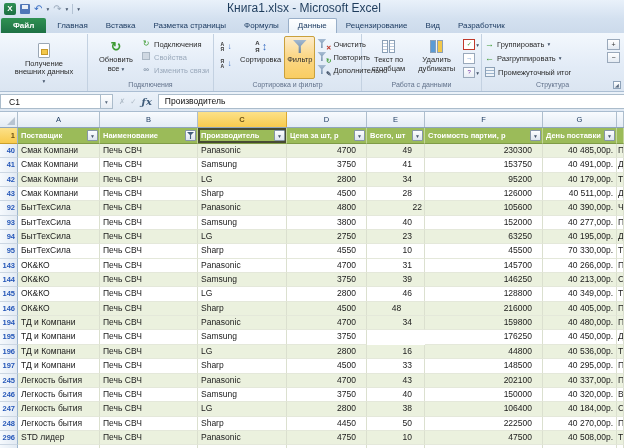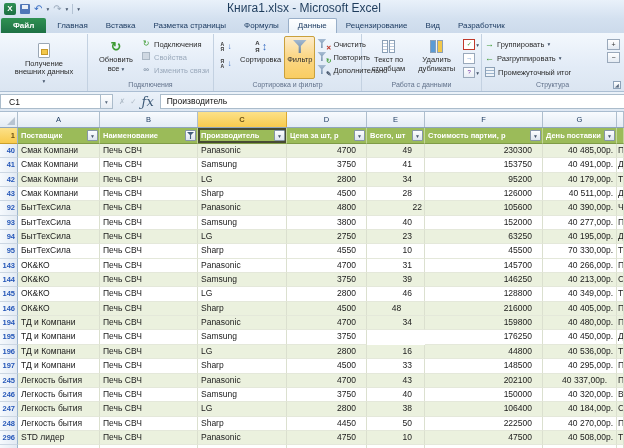--- a/index.html
+++ b/index.html
@@ -73,21 +73,21 @@
 .sub-ico { display:inline-block; width:10px; height:10px; border:1px solid #8ba0b6; background:repeating-linear-gradient(#eef3f8 0 2px,#9db4cc 2px 3px); }
 .detailcol { display:flex; flex-direction:column; gap:2px; padding:3px 1px 0 2px; margin-left:auto; }
 .dbtn { width:13px; height:11px; border:1px solid #9aa9bb; background:linear-gradient(#fff,#e4ebf3); font-size:7px; line-height:9px; text-align:center; color:#333; }
 .launcher { position:absolute; right:2px; bottom:2px; width:8px; height:8px; border:1px solid #8ea2b8; font-size:5px; line-height:7px; text-align:center; color:#5a6a7e; background:linear-gradient(#fff,#dde6ef); }
 
 
 .fbar { height:20px; display:flex; align-items:stretch; background:linear-gradient(#ebf2f9,#dfe8f3); border-bottom:1px solid #a9bccf; padding:2px 0; }
 .namebox { width:100px; background:#fff; border:1px solid #abbccb; border-right:none; line-height:14px; padding-left:8px; font-size:8.5px; color:#111; }
 .namedd { width:13px; background:linear-gradient(#fff,#e7edf4); border:1px solid #abbccb; display:flex; align-items:center; justify-content:center; color:#5a6a7e; font-size:5.5px; }
 .fbtns { display:flex; align-items:center; gap:5px; padding:0 6px; color:#b0bcc8; font-size:7.5px; }
-.fx { font-family:"DejaVu Serif",serif; font-style:italic; color:#3d5a78; font-size:13px; font-weight:normal;text-align:right; }
+.fx { font-family:"DejaVu Serif",serif; font-style:italic; color:#3d5a78; font-size:10px; font-weight:bold;text-align:right; }
 .fview { flex:1; background:#fff; border:1px solid #abbccb; border-right:none; line-height:13px; padding-left:6px; font-size:8.5px; color:#111; }
 
 
 .colheads { height:16px; display:flex; background:linear-gradient(#f8fbfe,#e3ebf4); border-bottom:1px solid #8fa5bc; }
 .corner { width:18px; border-right:1px solid #aebecd; position:relative; flex:none; }
 .corner i { position:absolute; right:2px; bottom:2px; width:0; height:0; border-left:8px solid transparent; border-bottom:8px solid #b7c4d1; }
 .colhead { line-height:15px; text-align:center; color:#17365d; font-size:7.5px; border-right:1px solid #aebecd; flex:none; }
 .colhead.sel { background:linear-gradient(#fce189,#f8cb4e); color:#6b5012; font-weight:bold; border-right:1px solid #dca92f; }
 
 
@@ -531,21 +531,21 @@
         <div class="tcell" style="text-align: left; padding-left: 1px; padding-right: 2px; width: 7px;">П</div>
       </div>
       <div class="trow shade">
         <div class="rnum">245</div>
         <div class="tcell" style="text-align: left; padding-left: 3px; padding-right: 2px; width: 82px;">Легкость бытия</div>
         <div class="tcell" style="text-align: left; padding-left: 3px; padding-right: 2px; width: 98px;">Печь СВЧ</div>
         <div class="tcell" style="text-align: left; padding-left: 3px; padding-right: 2px; width: 89px;">Panasonic</div>
         <div class="tcell" style="text-align: right; padding-left: 2px; padding-right: 10px; width: 80px;">4700</div>
         <div class="tcell" style="text-align: right; padding-left: 2px; padding-right: 12px; width: 58px;">43</div>
         <div class="tcell" style="text-align: right; padding-left: 2px; padding-right: 10px; width: 118px;">202100</div>
-        <div class="tcell" style="text-align: right; padding-left: 2px; padding-right: 9px; width: 74px;">40 337,00р.</div>
+        <div class="tcell" style="text-align: right; padding-left: 2px; padding-right: 3px; width: 74px;">40 337,00р.</div>
         <div class="tcell" style="text-align: left; padding-left: 1px; padding-right: 2px; width: 7px;">П</div>
       </div>
       <div class="trow">
         <div class="rnum">246</div>
         <div class="tcell" style="text-align: left; padding-left: 3px; padding-right: 2px; width: 82px;">Легкость бытия</div>
         <div class="tcell" style="text-align: left; padding-left: 3px; padding-right: 2px; width: 98px;">Печь СВЧ</div>
         <div class="tcell" style="text-align: left; padding-left: 3px; padding-right: 2px; width: 89px;">Samsung</div>
         <div class="tcell" style="text-align: right; padding-left: 2px; padding-right: 10px; width: 80px;">3750</div>
         <div class="tcell" style="text-align: right; padding-left: 2px; padding-right: 12px; width: 58px;">40</div>
         <div class="tcell" style="text-align: right; padding-left: 2px; padding-right: 10px; width: 118px;">150000</div>

